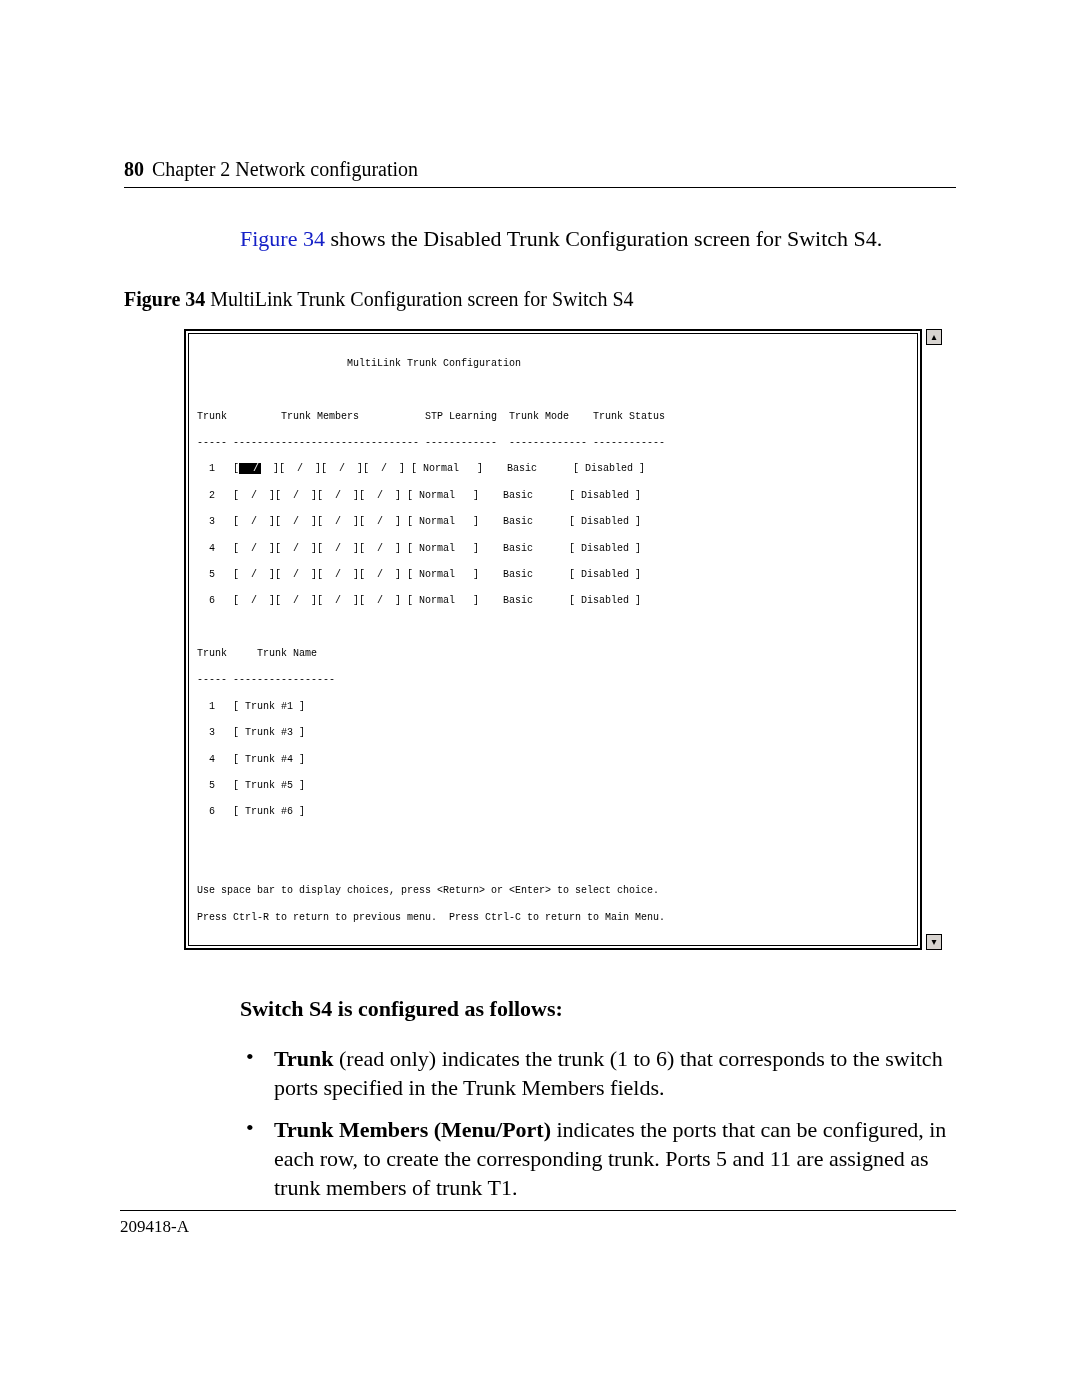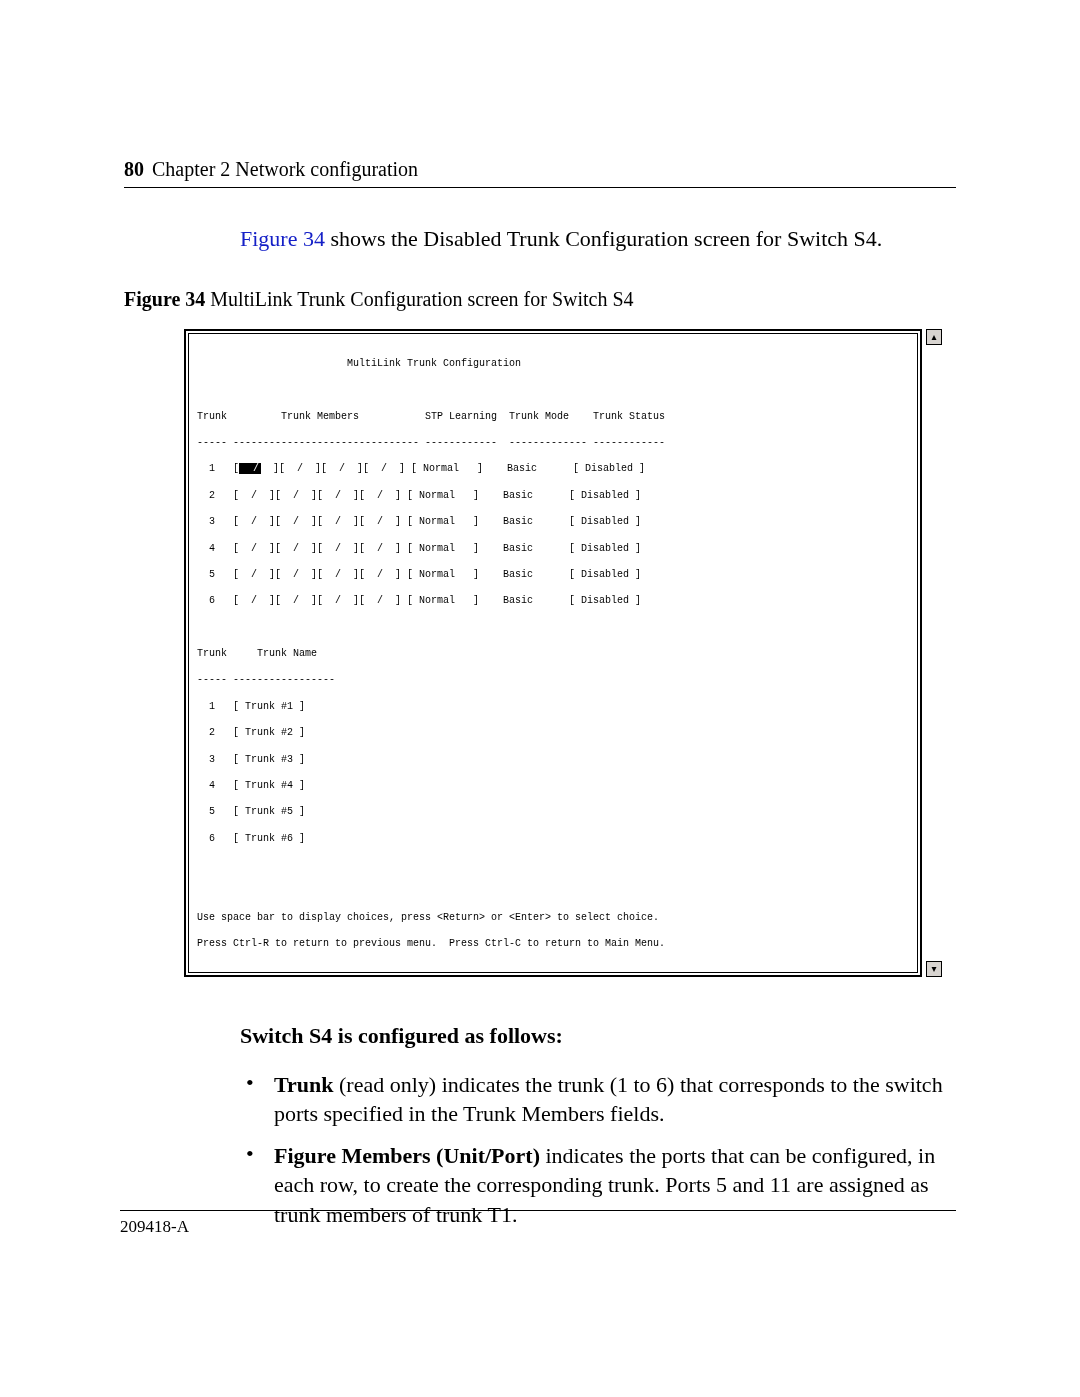--- a/index.html
+++ b/index.html
@@ -158,21 +158,20 @@
 <div><span>  1   [</span><span class="inv">  /</span><span>  ][  /  ][  /  ][  /  ] [ Normal   ]    Basic      [ Disabled ]</span></div>
 <div>  2   [  /  ][  /  ][  /  ][  /  ] [ Normal   ]    Basic      [ Disabled ]</div>
 <div>  3   [  /  ][  /  ][  /  ][  /  ] [ Normal   ]    Basic      [ Disabled ]</div>
 <div>  4   [  /  ][  /  ][  /  ][  /  ] [ Normal   ]    Basic      [ Disabled ]</div>
 <div>  5   [  /  ][  /  ][  /  ][  /  ] [ Normal   ]    Basic      [ Disabled ]</div>
 <div>  6   [  /  ][  /  ][  /  ][  /  ] [ Normal   ]    Basic      [ Disabled ]</div>
 <div> </div>
 <div>Trunk     Trunk Name</div>
 <div>----- -----------------</div>
 <div>  1   [ Trunk #1 ]</div>
-<div>  2   [ Trunk #2 ]</div>
 <div>  3   [ Trunk #3 ]</div>
 <div>  4   [ Trunk #4 ]</div>
 <div>  5   [ Trunk #5 ]</div>
 <div>  6   [ Trunk #6 ]</div>
 <div> </div>
 <div> </div>
 <div>Use space bar to display choices, press &lt;Return&gt; or &lt;Enter&gt; to select choice.</div>
 <div>Press Ctrl-R to return to previous menu.  Press Ctrl-C to return to Main Menu.</div>
 </div>
     </div>
@@ -181,20 +180,20 @@
     <div class="scroll-btn">▴</div>
     <div class="scroll-gap"></div>
     <div class="scroll-btn">▾</div>
   </div>
 </div>
 
 <div class="after-fig">
   <p class="lead">Switch S4 is configured as follows:</p>
   <ul class="bullets">
     <li><span class="b">Trunk</span><span> (read only) indicates the trunk (1 to 6) that corresponds to the switch ports specified in the Trunk Members fields.</span></li>
-    <li><span class="b">Figure Members (Unit/Port)</span><span> indicates the ports that can be configured, in each row, to create the corresponding trunk. Ports 5 and 11 are assigned as trunk members of trunk T1.</span></li>
+    <li><span class="b">Trunk Members (Menu/Port)</span><span> indicates the ports that can be configured, in each row, to create the corresponding trunk. Ports 5 and 11 are assigned as trunk members of trunk T1.</span></li>
 
   </ul>
 </div>
 
 <div class="footer">
   <span>209418-A</span>
 </div>
 
 </body></html>

